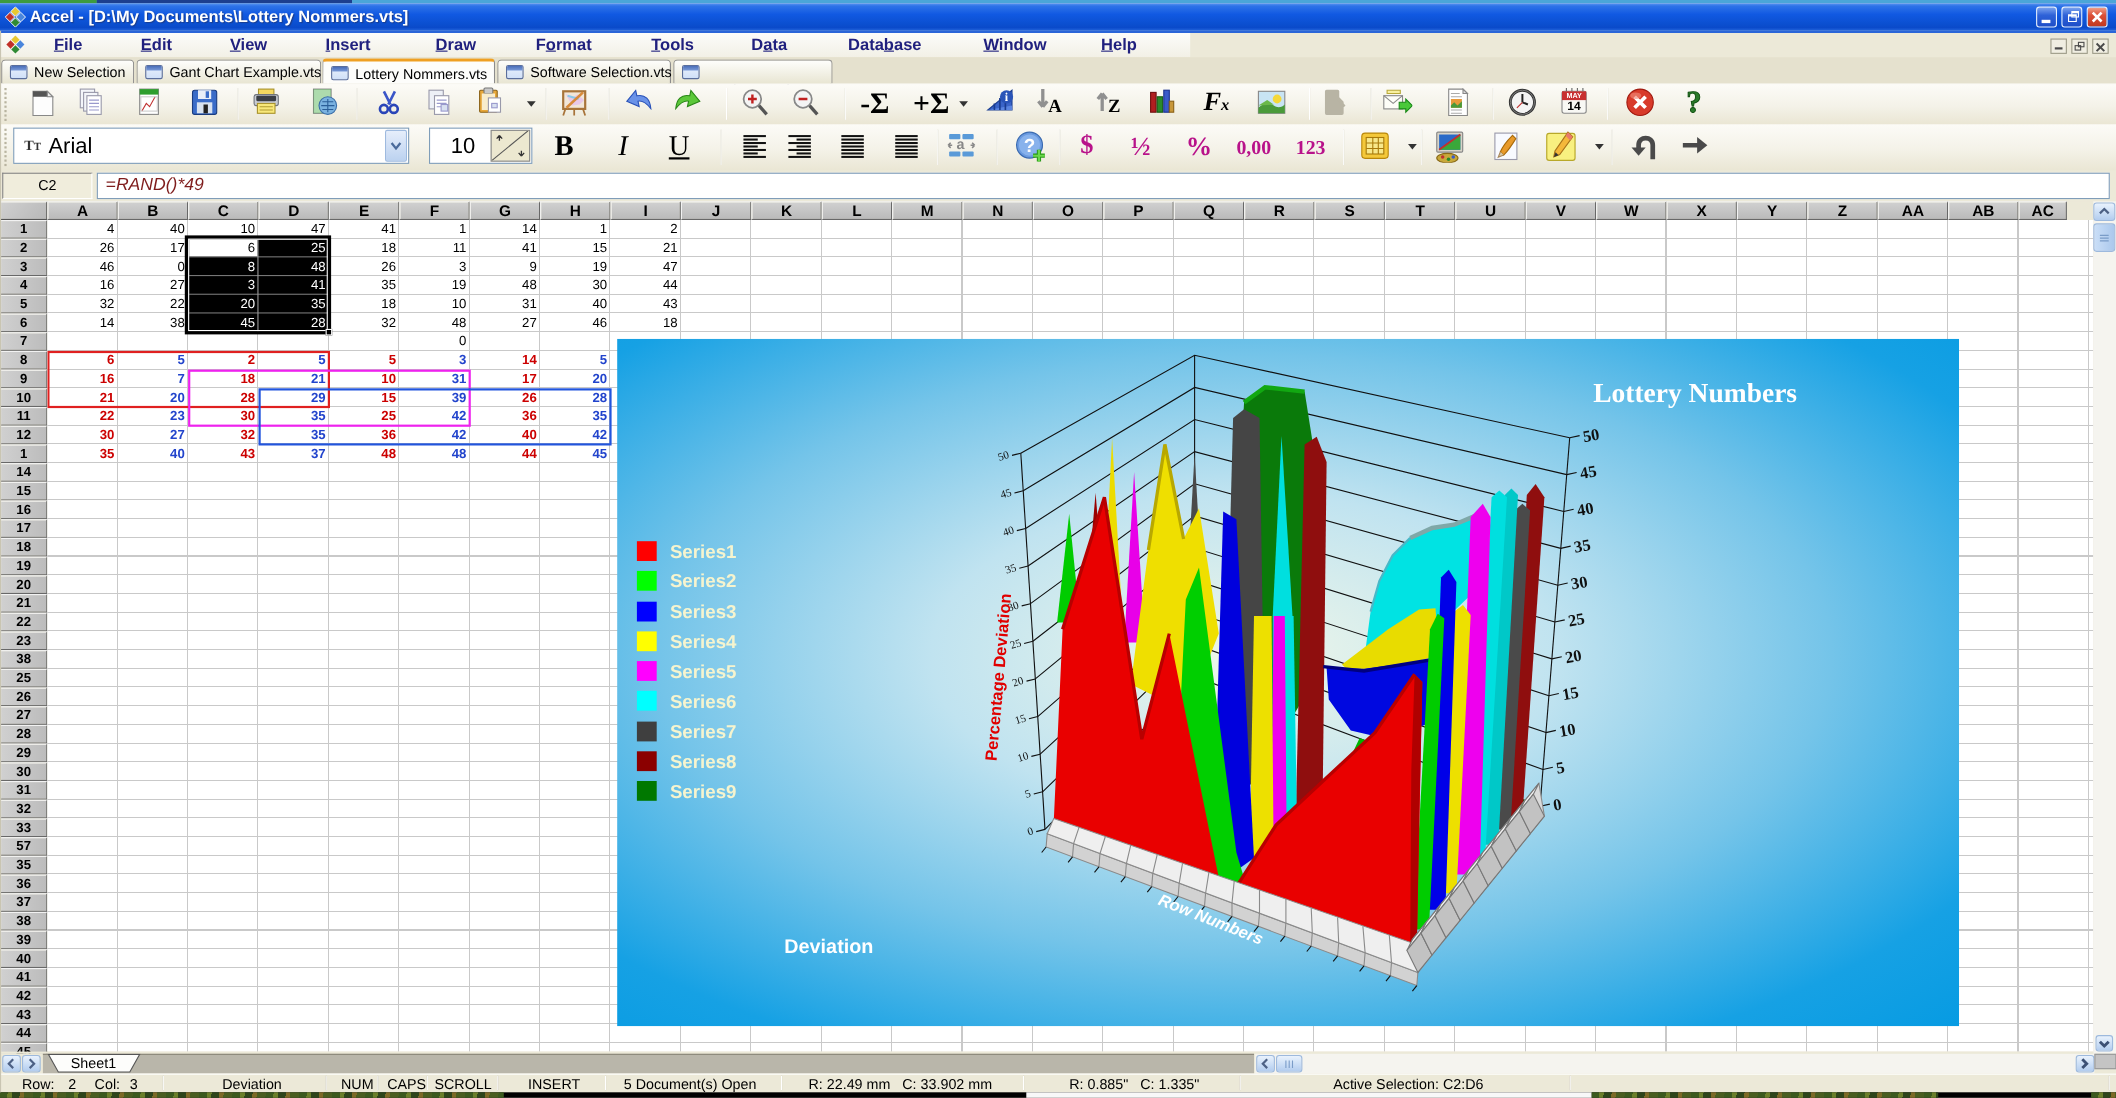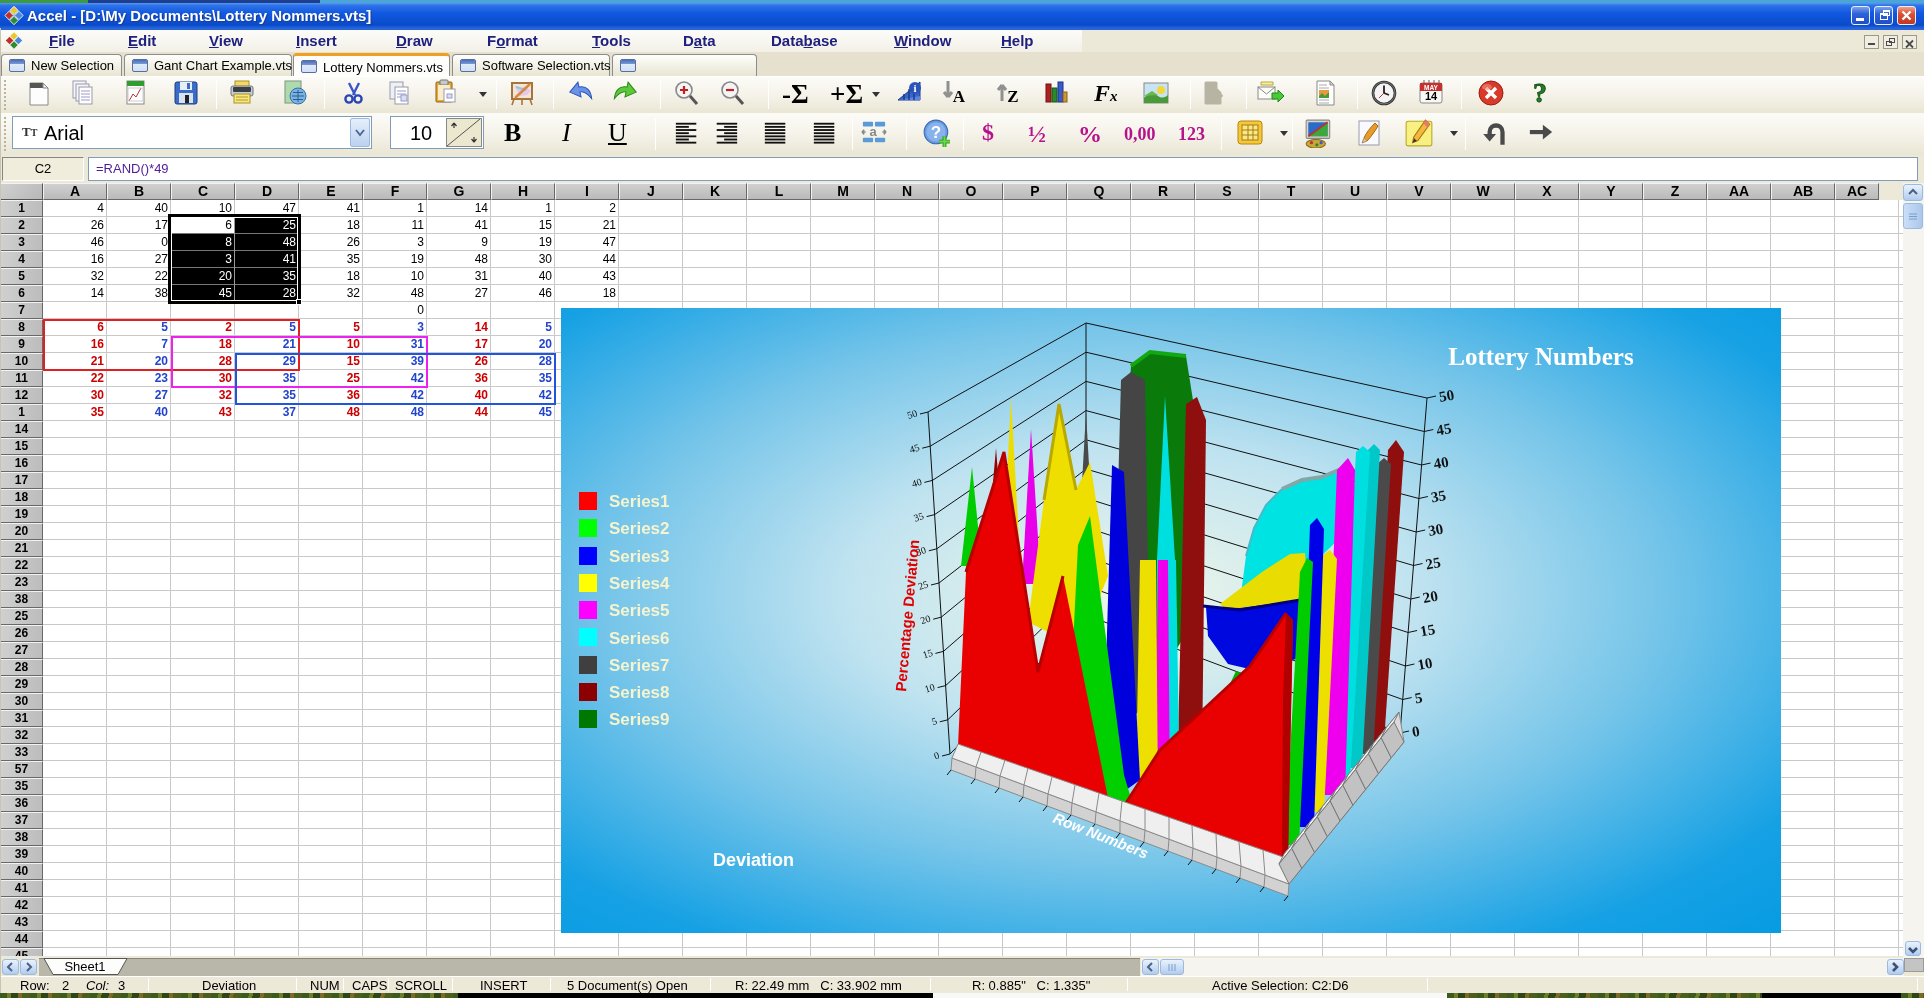--- a/index.html
+++ b/index.html
@@ -389,21 +389,21 @@
     <path d="M3 15 l6 7 6 -7" fill="#4A4A4A" stroke="none"></path>
   </svg>
 <svg class="ic" style="left:1526px;top:120px" width="30" height="26" viewBox="0 0 28 28">
     <path d="M2 13 L19 13" stroke="#4A4A4A" stroke-width="4.5"></path>
     <path d="M16 5 L26 13 L16 21 Z" fill="#4A4A4A"></path>
   </svg>
 <div style="position:absolute;left:0px;top:155px;width:1924px;height:28px;background:#ECE9D8;"></div>
 <div style="position:absolute;left:2px;top:157px;width:82px;height:24px;background:#F0EDDC;border:1px solid #858585;border-right-color:#fff;border-bottom-color:#fff;"></div>
 <div style="position:absolute;left:2px;top:157px;width:82px;height:24px;font-size:13px;text-align:center;line-height:24px;color:#000;">C2</div>
 <div style="position:absolute;left:88px;top:157px;width:1830px;height:24px;background:#fff;border:1px solid #7F9DB9;"></div>
-<div style="position:absolute;left:96px;top:157px;width:600px;height:24px;font-size:13px;line-height:24px;color:#4c1d95;">=RAND()*49</div>
+<div style="position:absolute;left:96px;top:157px;width:600px;height:24px;font-size:16px;line-height:24px;color:#7f1d1d;font-style:italic;">=RAND()*49</div>
 <div style="position:absolute;left:0px;top:183px;width:43px;height:17px;background:linear-gradient(135deg,#D0D0D0,#B8B8B8);border:1px solid #F2F2F2;border-right:1px solid #555;border-bottom:1px solid #555;"></div>
 <div class="hcell" style="left:43px;top:183px;width:64px;">A</div>
 <div class="hcell" style="left:107px;top:183px;width:64px;">B</div>
 <div class="hcell" style="left:171px;top:183px;width:64px;">C</div>
 <div class="hcell" style="left:235px;top:183px;width:64px;">D</div>
 <div class="hcell" style="left:299px;top:183px;width:64px;">E</div>
 <div class="hcell" style="left:363px;top:183px;width:64px;">F</div>
 <div class="hcell" style="left:427px;top:183px;width:64px;">G</div>
 <div class="hcell" style="left:491px;top:183px;width:64px;">H</div>
 <div class="hcell" style="left:555px;top:183px;width:64px;">I</div>
@@ -802,21 +802,21 @@
 <div style="position:absolute;left:1160px;top:959px;width:24px;height:16px;border:1px solid #9DB9DD;border-radius:3px;background:linear-gradient(180deg,#E9F2FD,#C8DCF5 60%,#B2CCEE);"><svg width="22" height="14">
       <path d="M8 4v7M11 4v7M14 4v7" stroke="#7A9CC8"></path>
     </svg></div>
 <div style="position:absolute;top:959px;width:17px;height:16px;border:1px solid #9DB9DD;border-radius:3px;background:linear-gradient(180deg,#E9F2FD,#C8DCF5 60%,#B2CCEE);left:1887px;"><svg width="15" height="14">
       <path d="M5 3 l4 4 -4 4" fill="none" stroke="#3D5175" stroke-width="2.6"></path>
     </svg></div>
 <div style="position:absolute;left:1904px;top:958px;width:20px;height:14px;background:#C4C4C4;border:1px solid #9A9A9A;"></div>
 <div style="position:absolute;left:0px;top:976px;width:1924px;height:17px;background:#ECE9D8;border-top:1px solid #fff;"></div>
 <div class="st" style="left:20px;top:977px;">Row:</div>
 <div class="st" style="left:62px;top:977px;">2</div>
-<div class="st" style="left:86px;top:977px;font-style:italic;">Col:</div>
+<div class="st" style="left:86px;top:977px;">Col:</div>
 <div class="st" style="left:118px;top:977px;">3</div>
 <div class="st" style="left:202px;top:977px;">Deviation</div>
 <div class="st" style="left:310px;top:977px;">NUM</div>
 <div class="st" style="left:352px;top:977px;">CAPS</div>
 <div class="st" style="left:395px;top:977px;">SCROLL</div>
 <div class="st" style="left:480px;top:977px;">INSERT</div>
 <div class="st" style="left:567px;top:977px;">5 Document(s) Open</div>
 <div class="st" style="left:735px;top:977px;">R: 22.49 mm&nbsp;&nbsp; C: 33.902 mm</div>
 <div class="st" style="left:972px;top:977px;">R: 0.885"&nbsp;&nbsp; C: 1.335"</div>
 <div class="st" style="left:1212px;top:977px;">Active Selection: C2:D6</div>

